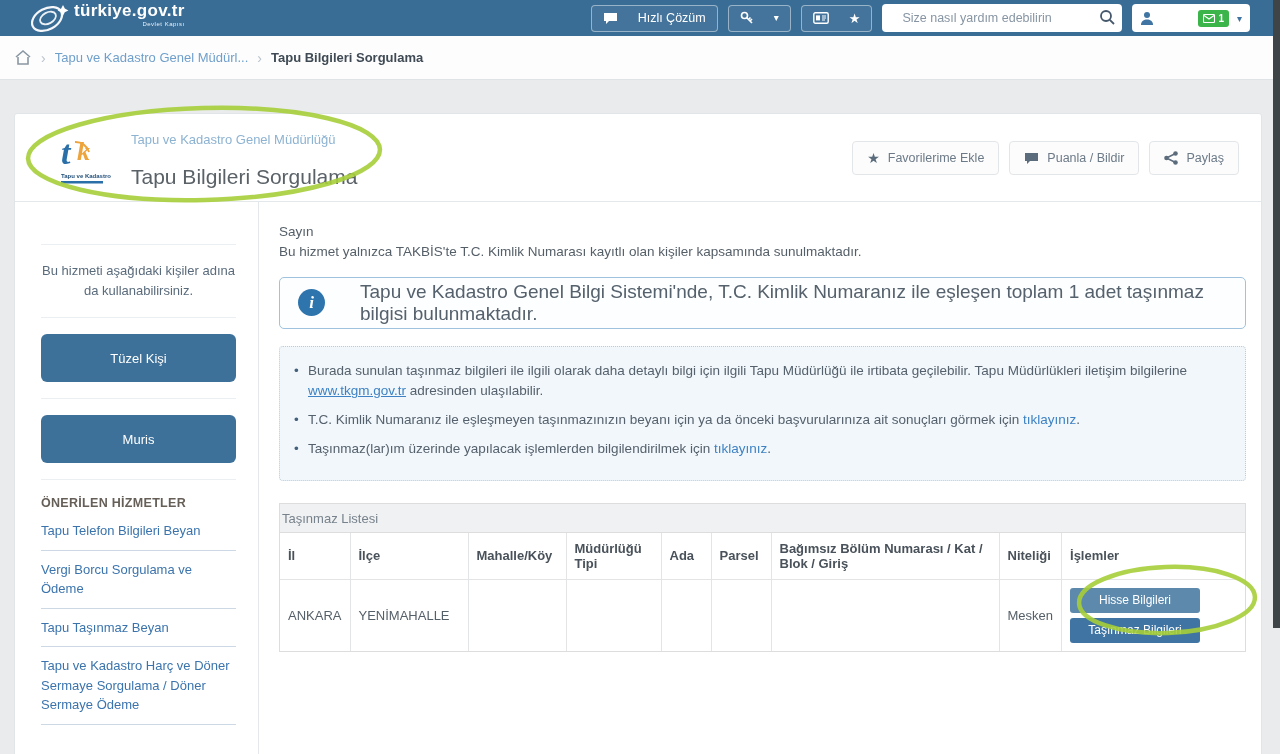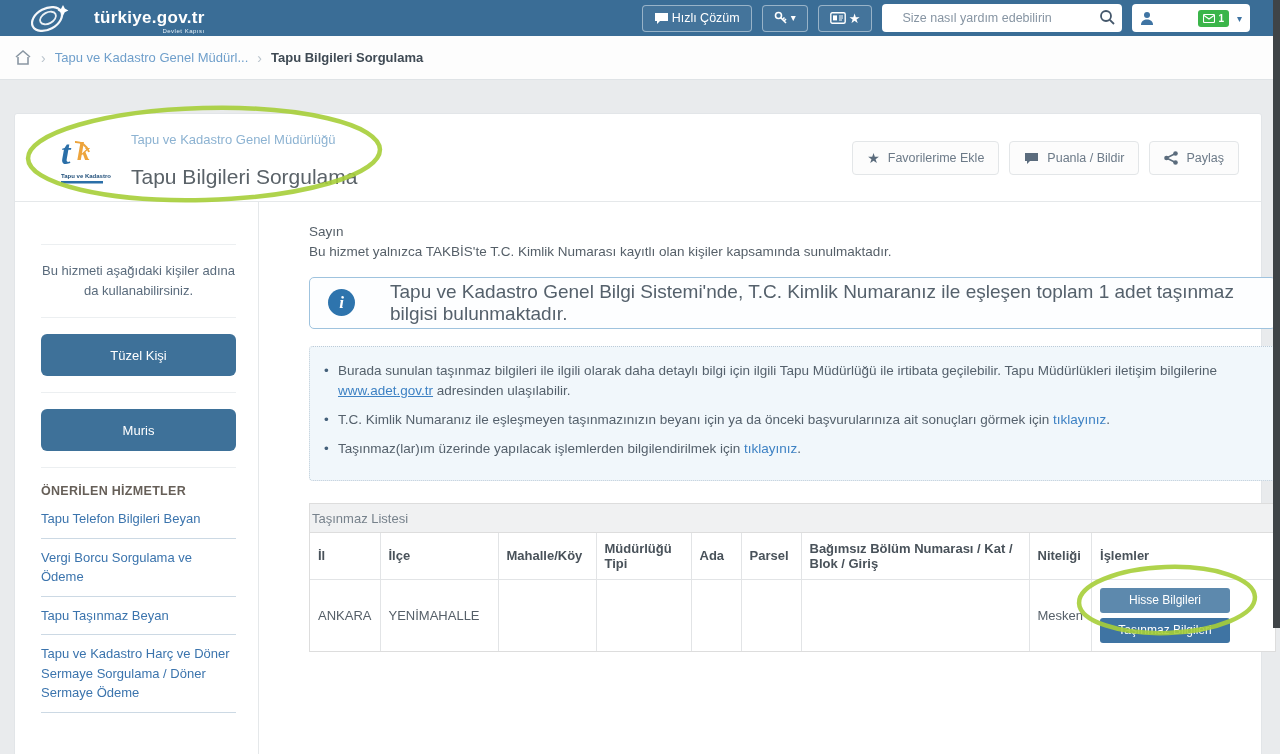--- a/index.html
+++ b/index.html
@@ -2,26 +2,26 @@
 <html><head>
 <meta charset="utf-8">
 <style>
   * { margin:0; padding:0; box-sizing:border-box; }
   html,body { width:1280px; height:754px; overflow:hidden; }
   body { font-family:"Liberation Sans", sans-serif; background:#e9ebed; position:relative; }
 
   
   .topbar { position:absolute; left:0; top:0; width:1280px; height:36px; background:#3a6d96;
             display:flex; align-items:center; justify-content:space-between; z-index:5; }
-  .logo-area { display:flex; align-items:flex-end; margin-left:28px; gap:22px; }
+  .logo-area { display:flex; align-items:flex-start; margin-left:28px; gap:2px; }
   .logo-swirl { width:44px; height:32px; }
   .logo-text { color:#fff; font-weight:bold; font-size:17px; letter-spacing:.3px; line-height:1; }
   .logo-sub { color:#e8f1f8; font-size:6px; text-align:right; margin-top:2px; letter-spacing:.5px; }
   .topbar-right { display:flex; align-items:center; gap:10px; margin-right:30px; }
-  .tb-pill { display:flex; align-items:center; gap:3px; height:27px; padding:0 11px;
+  .tb-pill { display:flex; align-items:center; gap:20px; height:27px; padding:0 11px;
              border:1px solid rgba(255,255,255,.45); border-radius:4px; color:#fff;
              font-size:12.5px; background:rgba(255,255,255,.05); cursor:pointer; }
   .tb-pill svg { display:block; }
   .caret { font-size:10px; color:#fff; line-height:1; }
   .searchbox { position:relative; width:240px; height:28px; }
   .searchbox input { width:100%; height:100%; border:none; border-radius:4px; padding:0 30px 0 20px;
                      font-size:12.5px; color:#44525f; font-family:"Liberation Sans",sans-serif; }
   .searchbox input::placeholder { color:#8795a3; }
   .search-btn { position:absolute; right:6px; top:5px; cursor:pointer; }
   .userbox { display:flex; align-items:center; gap:8px; height:28px; background:#fff;
@@ -50,28 +50,28 @@
   .action-btn { display:flex; align-items:center; gap:8px; height:34px; padding:0 14px; background:#fcfcfc;
                 border:1px solid #e3e6e8; border-radius:4px; color:#6c7a88; font-size:12.5px; cursor:pointer; }
   .action-btn .glyph { color:#5b6c7d; font-size:14px; line-height:1; }
 
   
   .sidebar { position:absolute; left:0; top:88px; width:244px; bottom:0; border-right:1px solid #e5e8ea;
              padding:26px 22px 0 26px; }
   .sb-text { color:#5a6b7c; font-size:13px; line-height:1.55; }
   .sb-center { text-align:center; }
   .sb-div { border:none; border-top:1px solid #eceff1; margin:16px 0; }
-  .sb-btn { display:block; width:100%; height:42px; background:#3e7199; color:#fff; border:none;
+  .sb-btn { display:block; width:100%; height:48px; background:#3e7199; color:#fff; border:none;
             border-radius:6px; font-size:13px; font-family:"Liberation Sans",sans-serif; cursor:pointer; }
   .sb-heading { color:#665f58; font-size:12.5px; font-weight:bold; letter-spacing:.3px; margin:4px 0 2px; }
   .sb-link { display:block; color:#3b74ad; font-size:13px; line-height:1.5; text-decoration:none;
              padding:9px 0; border-bottom:1px solid #ccd9e4; cursor:pointer; }
 
   
-  .main { position:absolute; left:294px; top:88px; right:8px; padding-top:20px; }
+  .main { position:absolute; left:264px; top:88px; right:8px; padding-top:20px; }
   .salutation { color:#555f68; font-size:13.5px; line-height:1.5; }
   .notice { color:#555f68; font-size:13.5px; line-height:1.5; }
   .info-box { margin-top:14px; border:1px solid #9fc3de; border-radius:5px; background:#fdfeff;
               height:52px; display:flex; align-items:center; padding:0 18px; gap:16px; width:967px; }
   .info-icon { width:27px; height:27px; border-radius:50%; background:#2e74ad; color:#fff; flex:0 0 27px;
                display:flex; align-items:center; justify-content:center;
                font-family:"Liberation Serif",serif; font-style:italic; font-weight:bold; font-size:17px; }
   .info-text { color:#55616c; font-size:19px;margin-left:19px; }
   .bullet-box { margin-top:17px; border:1px dotted #bccbd8; border-radius:4px; background:#f1f7fb;
                 padding:14px 20px 12px 14px; width:967px; }
@@ -232,21 +232,21 @@
     <p class="salutation">Sayın</p>
     <p class="notice">Bu hizmet yalnızca TAKBİS'te T.C. Kimlik Numarası kayıtlı olan kişiler kapsamında sunulmaktadır.</p>
 
     <div class="info-box">
       <span class="info-icon">i</span>
       <span class="info-text">Tapu ve Kadastro Genel Bilgi Sistemi'nde, T.C. Kimlik Numaranız ile eşleşen toplam 1 adet taşınmaz bilgisi bulunmaktadır.</span>
     </div>
 
     <div class="bullet-box">
       <ul>
-        <li><span>Burada sunulan taşınmaz bilgileri ile ilgili olarak daha detaylı bilgi için ilgili Tapu Müdürlüğü ile irtibata geçilebilir. Tapu Müdürlükleri iletişim bilgilerine </span><a class="inline-link u">www.adet.gov.tr</a><span> adresinden ulaşılabilir.</span></li>
+        <li><span>Burada sunulan taşınmaz bilgileri ile ilgili olarak daha detaylı bilgi için ilgili Tapu Müdürlüğü ile irtibata geçilebilir. Tapu Müdürlükleri iletişim bilgilerine </span><a class="inline-link u">www.tkgm.gov.tr</a><span> adresinden ulaşılabilir.</span></li>
         <li><span>T.C. Kimlik Numaranız ile eşleşmeyen taşınmazınızın beyanı için ya da önceki başvurularınıza ait sonuçları görmek için </span><a class="inline-link">tıklayınız</a><span>.</span></li>
         <li><span>Taşınmaz(lar)ım üzerinde yapılacak işlemlerden bilgilendirilmek için </span><a class="inline-link">tıklayınız</a><span>.</span></li>
       </ul>
     </div>
 
     <div class="table-wrap">
       <div class="table-caption">Taşınmaz Listesi</div>
       <table>
         <colgroup>
           <col style="width:70px">

